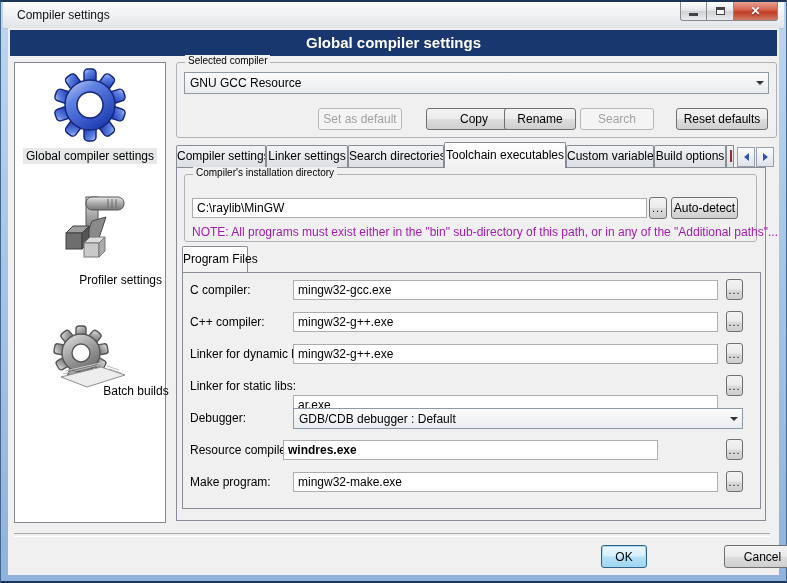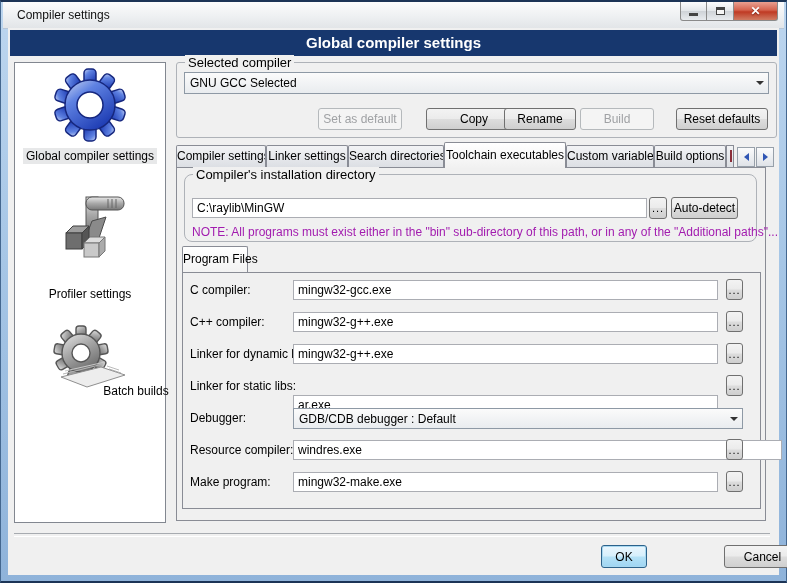--- a/index.html
+++ b/index.html
@@ -31,21 +31,21 @@
        color:#fff;font-weight:bold;font-size:15px;text-align:center;line-height:26px;}
   
   .sidebar{position:absolute;left:6px;top:34px;width:152px;height:461px;background:#fff;
        border:1px solid #828790;box-sizing:border-box;}
   .side-icon{position:absolute;left:0;width:100%;display:flex;justify-content:center;}
   .side-label{position:absolute;left:0;width:100%;text-align:center;font-size:12px;}
   .side-label span{padding:1px 3px;}
   .side-label.sel span{background:#e7e8e9;}
   
   .groupbox{position:absolute;border:1px solid #aeb2b8;border-radius:3px;box-sizing:border-box;}
-  .gb-legend{position:absolute;top:-8px;left:8px;background:#f0f0f0;padding:0 3px;font-size:13px;}
+  .gb-legend{position:absolute;top:-8px;left:8px;background:#f0f0f0;padding:0 3px;font-size:10px;}
   
   .combo{position:absolute;box-sizing:border-box;border:1px solid #8e99a5;
        background:linear-gradient(180deg,#fbfbfb,#e9ecef);display:flex;align-items:center;cursor:default;}
   .combo-text{flex:1;padding-left:5px;font-size:12px;white-space:nowrap;overflow:hidden;}
   .combo-arrow-zone{width:17px;align-self:stretch;display:flex;align-items:center;justify-content:center;}
   .arr-down{width:0;height:0;border-left:4px solid transparent;border-right:4px solid transparent;border-top:4px solid #333;}
   
   .btn{position:absolute;box-sizing:border-box;height:22px;border:1px solid #707070;border-radius:3px;
        background:linear-gradient(180deg,#f3f3f3 0%,#ebebeb 49%,#dddddd 51%,#cfcfcf 100%);
        font-size:12px;text-align:center;display:flex;align-items:center;justify-content:center;cursor:default;}
@@ -159,21 +159,21 @@
           <line x1="66" y1="10" x2="66" y2="19" stroke="#666"></line>
           <polygon points="42,32 56,28 46,58 34,53" fill="#8a8a8a" stroke="#4a4a4a"></polygon>
           <polygon points="16,44 23,37 39,37 32,44" fill="#9e9e9e" stroke="#3f3f3f"></polygon>
           <rect x="16" y="44" width="16" height="16" fill="#6e6e6e" stroke="#3f3f3f"></rect>
           <polygon points="32,44 39,37 39,53 32,60" fill="#555" stroke="#3f3f3f"></polygon>
           <polygon points="34,54 40,48 55,48 49,54" fill="#ddd" stroke="#777"></polygon>
           <rect x="34" y="54" width="15" height="14" fill="#c9c9c9" stroke="#777"></rect>
           <polygon points="49,54 55,48 55,62 49,68" fill="#ababab" stroke="#777"></polygon>
         </svg>
       </div>
-      <div class="side-label" style="top:224px;">
+      <div class="side-label" style="top:210px;text-align:right;">
         <span>Profiler settings</span>
       </div>
 
       <div class="side-icon" style="top:262px;">
         <svg width="78" height="70" viewBox="0 0 78 70">
           <defs>
             <linearGradient id="gGray2" x1="0" y1="0" x2="0.6" y2="1">
               <stop offset="0" stop-color="#e6e6e6"></stop>
                 <stop offset="0.5" stop-color="#a5a5a5"></stop>
                 <stop offset="1" stop-color="#707070"></stop>
@@ -203,50 +203,50 @@
       </div>
       <div class="side-label" style="top:321px;padding-left:46px;">
         <span>Batch builds</span>
       </div>
     </div>
 
     <div class="groupbox" style="left:168px;top:34px;width:601px;height:76px;">
       <span class="gb-legend">Selected compiler</span>
     </div>
     <div class="combo" style="left:176px;top:44px;width:585px;height:22px;">
-      <span class="combo-text">GNU GCC Selected</span>
+      <span class="combo-text">GNU GCC Resource</span>
       <span class="combo-arrow-zone">
           <span class="arr-down"></span>
         </span>
     </div>
     <div class="btn disabled" style="left:310px;top:80px;width:84px;">Set as default</div>
     <div class="btn" style="left:418px;top:80px;width:96px;">Copy</div>
     <div class="btn" style="left:496px;top:80px;width:72px;">Rename</div>
-    <div class="btn disabled" style="left:572px;top:80px;width:74px;">Build</div>
+    <div class="btn disabled" style="left:572px;top:80px;width:74px;">Search</div>
     <div class="btn" style="left:668px;top:80px;width:92px;">Reset defaults</div>
 
     <div class="tab" style="left:168px;width:90px;">Compiler settings</div>
     <div class="tab" style="left:258px;width:82px;">Linker settings</div>
     <div class="tab" style="left:340px;width:96px;">Search directories</div>
     <div class="tab active" style="left:436px;width:122px;">Toolchain executables</div>
     <div class="tab" style="left:558px;width:88px;">Custom variables</div>
     <div class="tab" style="left:646px;width:72px;">Build options</div>
     <div class="tab-sliver" style="left:718px;">
         <i></i>
       </div>
     <div class="tabscroll" style="left:729px;">
         <span class="arr-left"></span>
       </div>
     <div class="tabscroll" style="left:748px;">
         <span class="arr-right"></span>
       </div>
 
     <div class="tabpage"></div>
 
-    <div class="groupbox" style="left:176px;top:146px;width:573px;height:68px;z-index:2;border-radius:8px;">
+    <div class="groupbox" style="left:176px;top:146px;width:573px;height:68px;z-index:2;">
       <span class="gb-legend">Compiler's installation directory</span>
     </div>
     <input class="textbox" style="left: 184px; top: 170px; width: 455px; z-index: 2;" value="C:\raylib\MinGW">
     <div class="btn small" style="left:641px;top:169px;width:18px;z-index:2;">...</div>
     <div class="btn" style="left:663px;top:169px;width:67px;z-index:2;">Auto-detect</div>
     <div class="note" style="left:184px;top:197px;z-index:2;">NOTE: All programs must exist either in the "bin" sub-directory of this path, or in any of the "Additional paths"...</div>
 
     <div class="subtab active" style="left:174px;top:218px;width:66px;height:26px;line-height:24px;">Program Files</div>
     <div class="subtab" style="left:241px;top:221px;width:78px;height:23px;line-height:21px;">Additional Paths</div>
     <div class="subpage"></div>
@@ -269,21 +269,21 @@
 
     <span class="field-label" style="left:182px;top:383px;z-index:2;">Debugger:</span>
     <div class="combo" style="left:285px;top:380px;width:450px;height:21px;z-index:2;">
       <span class="combo-text">GDB/CDB debugger : Default</span>
       <span class="combo-arrow-zone">
           <span class="arr-down"></span>
         </span>
     </div>
 
     <span class="field-label" style="left:182px;top:415px;z-index:2;">Resource compiler:</span>
-    <input class="textbox" style="left: 285px; top: 412px; width: 489px; z-index: 2;" value="windres.exe">
+    <input class="textbox" style="left: 275px; top: 412px; width: 375px; z-index: 2; font-weight: bold;" value="windres.exe">
     <div class="btn small" style="left:718px;top:411px;width:17px;height:21px;z-index:2;">...</div>
 
     <span class="field-label" style="left:182px;top:447px;z-index:2;">Make program:</span>
     <input class="textbox" style="left: 285px; top: 444px; width: 425px; z-index: 2;" value="mingw32-make.exe">
     <div class="btn small" style="left:718px;top:443px;width:17px;height:21px;z-index:2;">...</div>
 
     <div class="separator"></div>
     <div class="btn default" style="left:593px;top:517px;width:46px;height:23px;">OK</div>
     <div class="btn" style="left:716px;top:517px;width:77px;height:23px;">Cancel</div>
 

